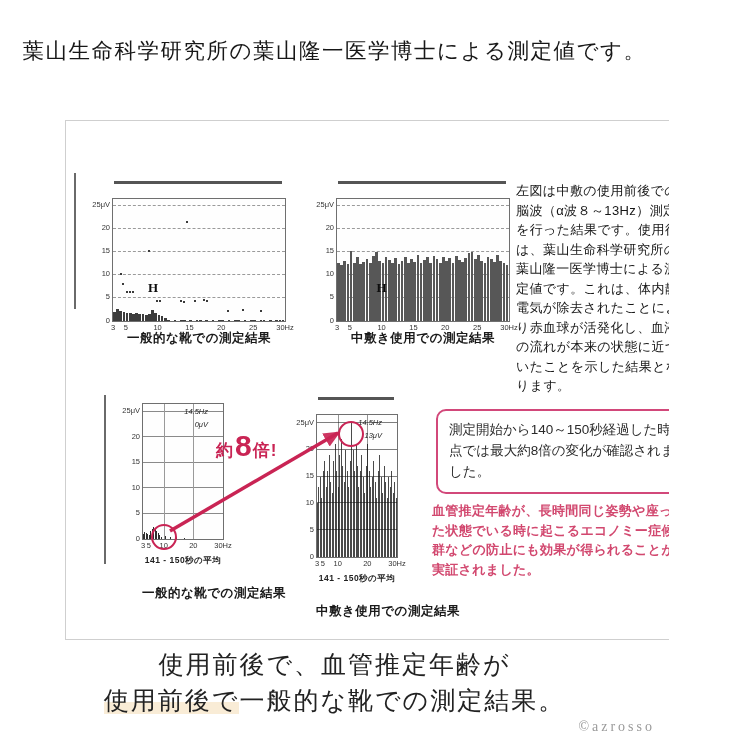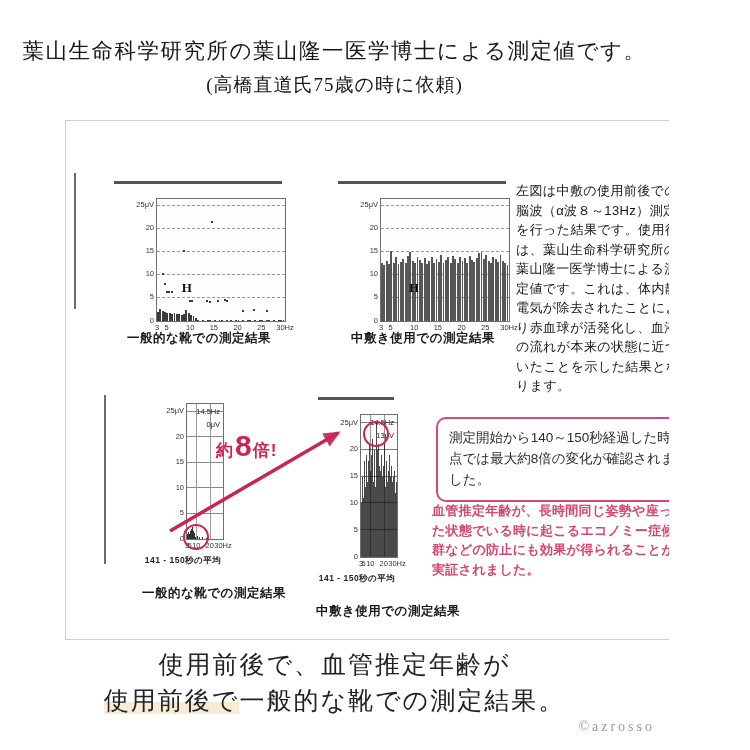--- a/index.html
+++ b/index.html
@@ -11,54 +11,54 @@
   .h2{position:absolute;top:72px;left:0;width:100%;text-align:center;
       font-family:"Liberation Serif","DejaVu Serif",serif;font-size:19px;letter-spacing:1px;color:#171717;}
   
   .panel{position:absolute;left:65px;top:120px;width:618px;height:518px;border:1px solid var(--panel_border);background:#fff;}
   .panel-title{position:absolute;top:18px;left:0;width:100%;text-align:center;
       font-size:16.5px;font-weight:bold;letter-spacing:.5px;color:#111;}
   
   .chart-block{position:absolute;}
   .strip{height:3px;background:#555;margin:0 4px 14px 24px;}
   .vline{position:absolute;left:-16px;top:-8px;bottom:38px;width:2px;background:#6a6a6a;}
-  .chart{position:relative;padding-left:22px;margin-left:44px;}
+  .chart{position:relative;padding-left:22px;}
   .plot{position:relative;border:1px solid #6f6f6f;background:#fefefe;}
   .yl{position:absolute;right:calc(100% + 3px);font-size:7.5px;color:#333;white-space:nowrap;
       transform:translateY(0);line-height:1;}
   .xl{position:absolute;top:calc(100% + 3px);transform:translateX(-50%);font-size:7.5px;color:#333;line-height:1;white-space:nowrap;}
   .gl{position:absolute;left:0;right:0;height:0;z-index:0;}
   .gl.dash{border-top:1px dashed #9a9a9a;}
   .gl.solid{border-top:1px solid #8a8a8a;}
   .gl.over{z-index:3;border-top:1px solid rgba(20,20,20,.55);}
   .vgl{position:absolute;top:0;bottom:0;width:1px;background:#9a9a9a;z-index:0;}
   .vgl.over{z-index:3;background:rgba(20,20,20,.45);}
   .bar{position:absolute;bottom:0;z-index:1;}
   .dot{position:absolute;width:2px;height:2px;background:#3a3a3a;z-index:2;transform:translate(-50%,50%);}
   .hmark{position:absolute;z-index:4;transform:translate(-50%,50%);
       font-family:"Liberation Serif",serif;font-weight:bold;font-size:13px;color:#0e0e0e;line-height:1;}
   .circ{position:absolute;width:22px;height:22px;border:2.5px solid var(--accent);border-radius:50%;
       z-index:5;transform:translate(-50%,50%);background:transparent;}
-  .corner{position:absolute;right:3px;text-align:right;font-size:7.5px;color:#222;z-index:4;line-height:1;}
+  .corner{position:absolute;right:15px;text-align:right;font-size:7.5px;color:#222;z-index:4;line-height:1;font-style:italic;}
   .cap{margin-top:8px;padding-left:22px;text-align:center;font-size:12.5px;font-weight:bold;
       color:#1a1a1a;white-space:nowrap;letter-spacing:.5px;}
   .cap.far{margin-top:18px;}
   .subcap{margin-top:15px;padding-left:22px;text-align:center;font-size:8.5px;font-weight:bold;color:#222;
       letter-spacing:.5px;}
   .subcap:empty{display:none;}
   
   .rnote{position:absolute;left:450px;top:60px;width:170px;font-size:13px;line-height:1.5;
       letter-spacing:.4px;color:#161616;}
   
   .ratio{position:absolute;left:150px;top:310px;display:flex;align-items:baseline;gap:1px;
       color:var(--accent);font-weight:bold;z-index:7;}
   .ratio .sm{font-size:17px;letter-spacing:1px;}
   .ratio .big{font-size:30px;line-height:1;}
   
-  .callout{position:absolute;left:370px;top:296px;width:232px;border:2px solid var(--box_border);
+  .callout{position:absolute;left:370px;top:288px;width:232px;border:2px solid var(--box_border);
       border-radius:10px;padding:9px 11px;font-size:13.5px;line-height:1.55;color:#2a2a2a;background:#fff;}
   
   .rednote{position:absolute;left:366px;top:380px;width:252px;font-size:13px;font-weight:bold;
       line-height:1.5;letter-spacing:.3px;color:var(--note_red);}
   
   .overlay{position:absolute;inset:0;z-index:6;pointer-events:none;}
   
   .f1{position:absolute;top:648px;left:0;width:100%;text-align:center;
       font-family:"Liberation Serif","DejaVu Serif",serif;font-size:25px;letter-spacing:2px;color:#222;}
   .f2{position:absolute;top:684px;left:0;width:100%;text-align:center;
@@ -66,21 +66,20 @@
   .hl{background:linear-gradient(transparent 55%, var(--highlight) 55%);}
   .copyright{position:absolute;right:14px;top:719px;font-family:"Liberation Serif",serif;
       font-size:14px;letter-spacing:3px;color:#9a9a9a;}
 </style>
 </head>
 <body>
 
 <div class="page">
 
   <div class="h1">葉山生命科学研究所の葉山隆一医学博士による測定値です。</div>
-  <div class="h2">(高橋直道氏75歳の時に依頼)</div>
 
   <div class="panel">
 
     <div class="chart-block" style="left:24px;top:60px;width:196px;">
       <div class="strip"></div>
       <div class="vline"></div>
       <div class="chart">
         <div class="plot" style="height: 122px;">
             <div class="gl dash" style="bottom: 18.8679%;"></div>
             <div class="gl dash" style="bottom: 37.7358%;"></div>

